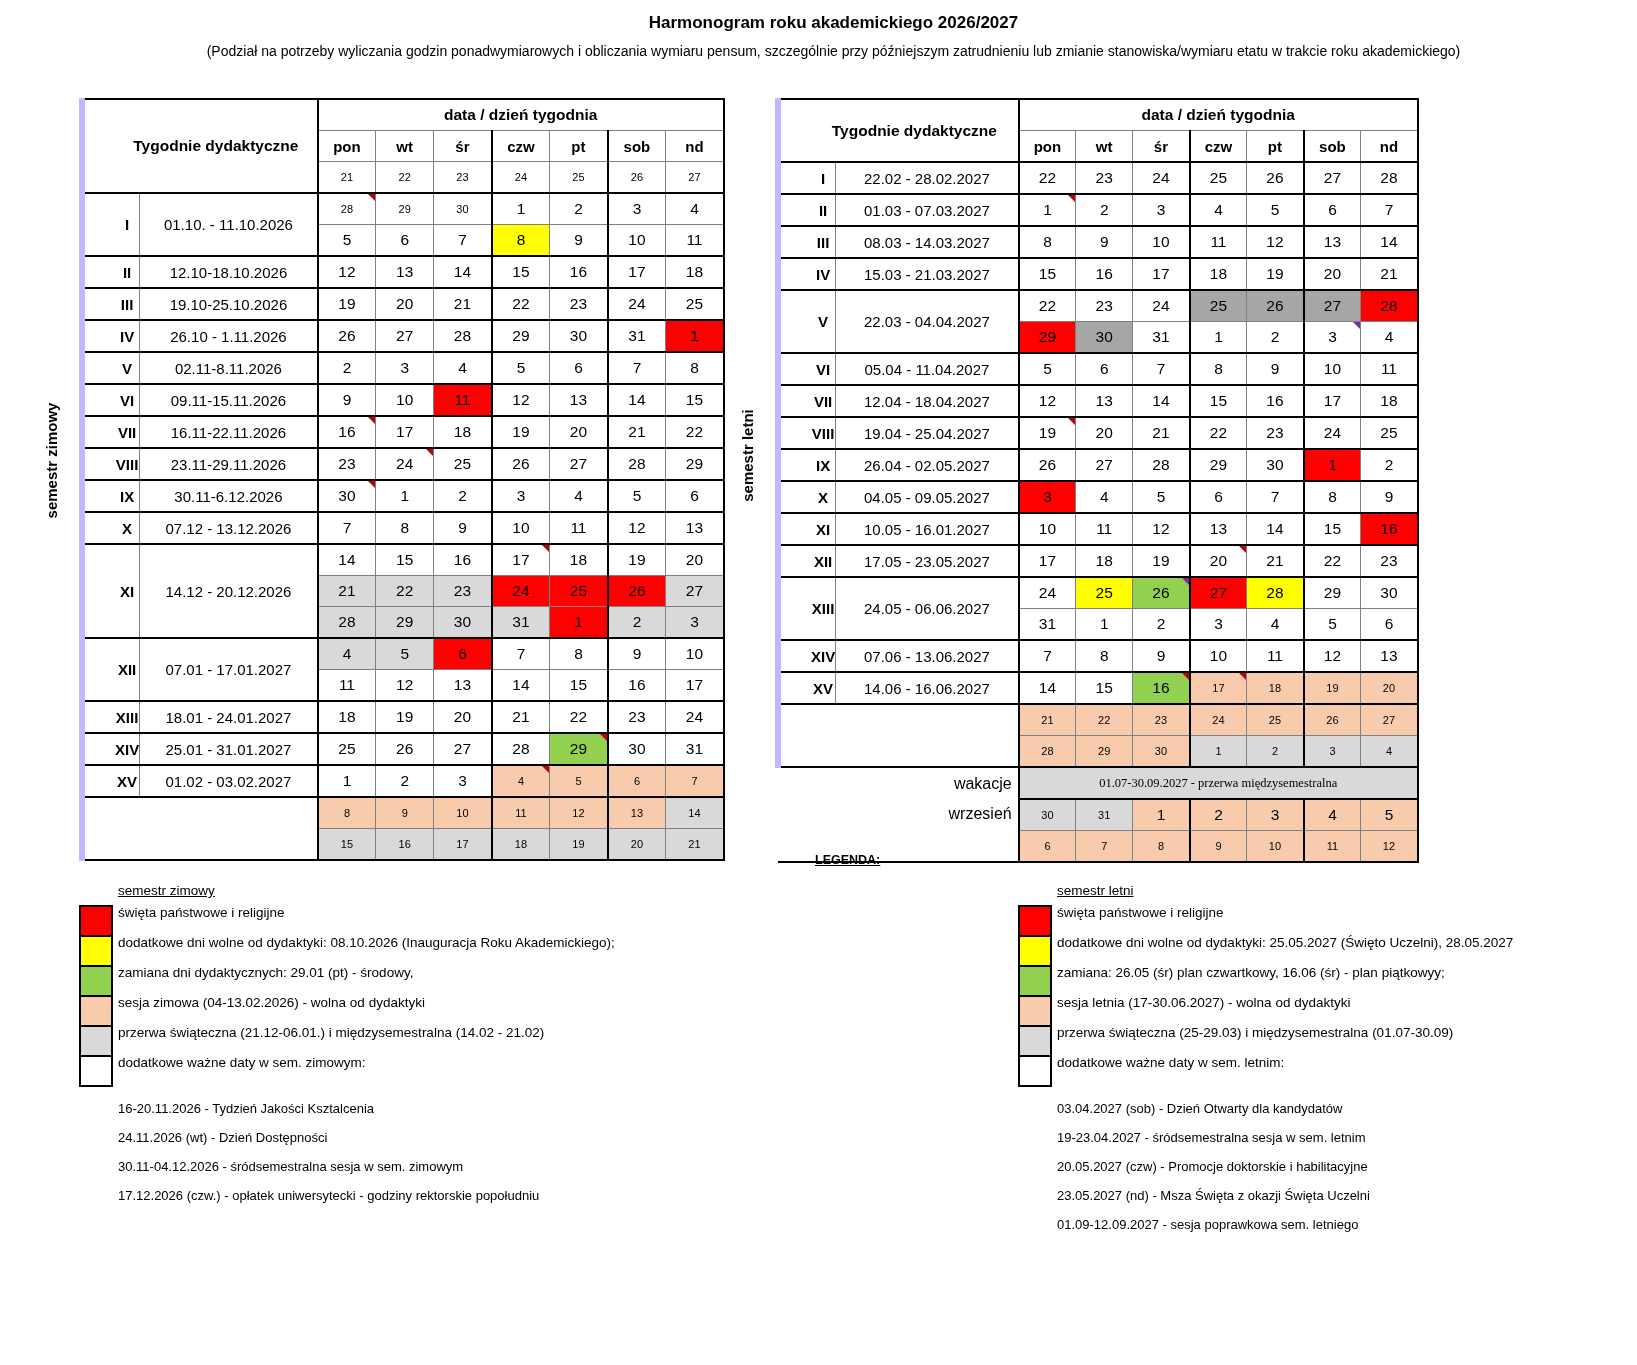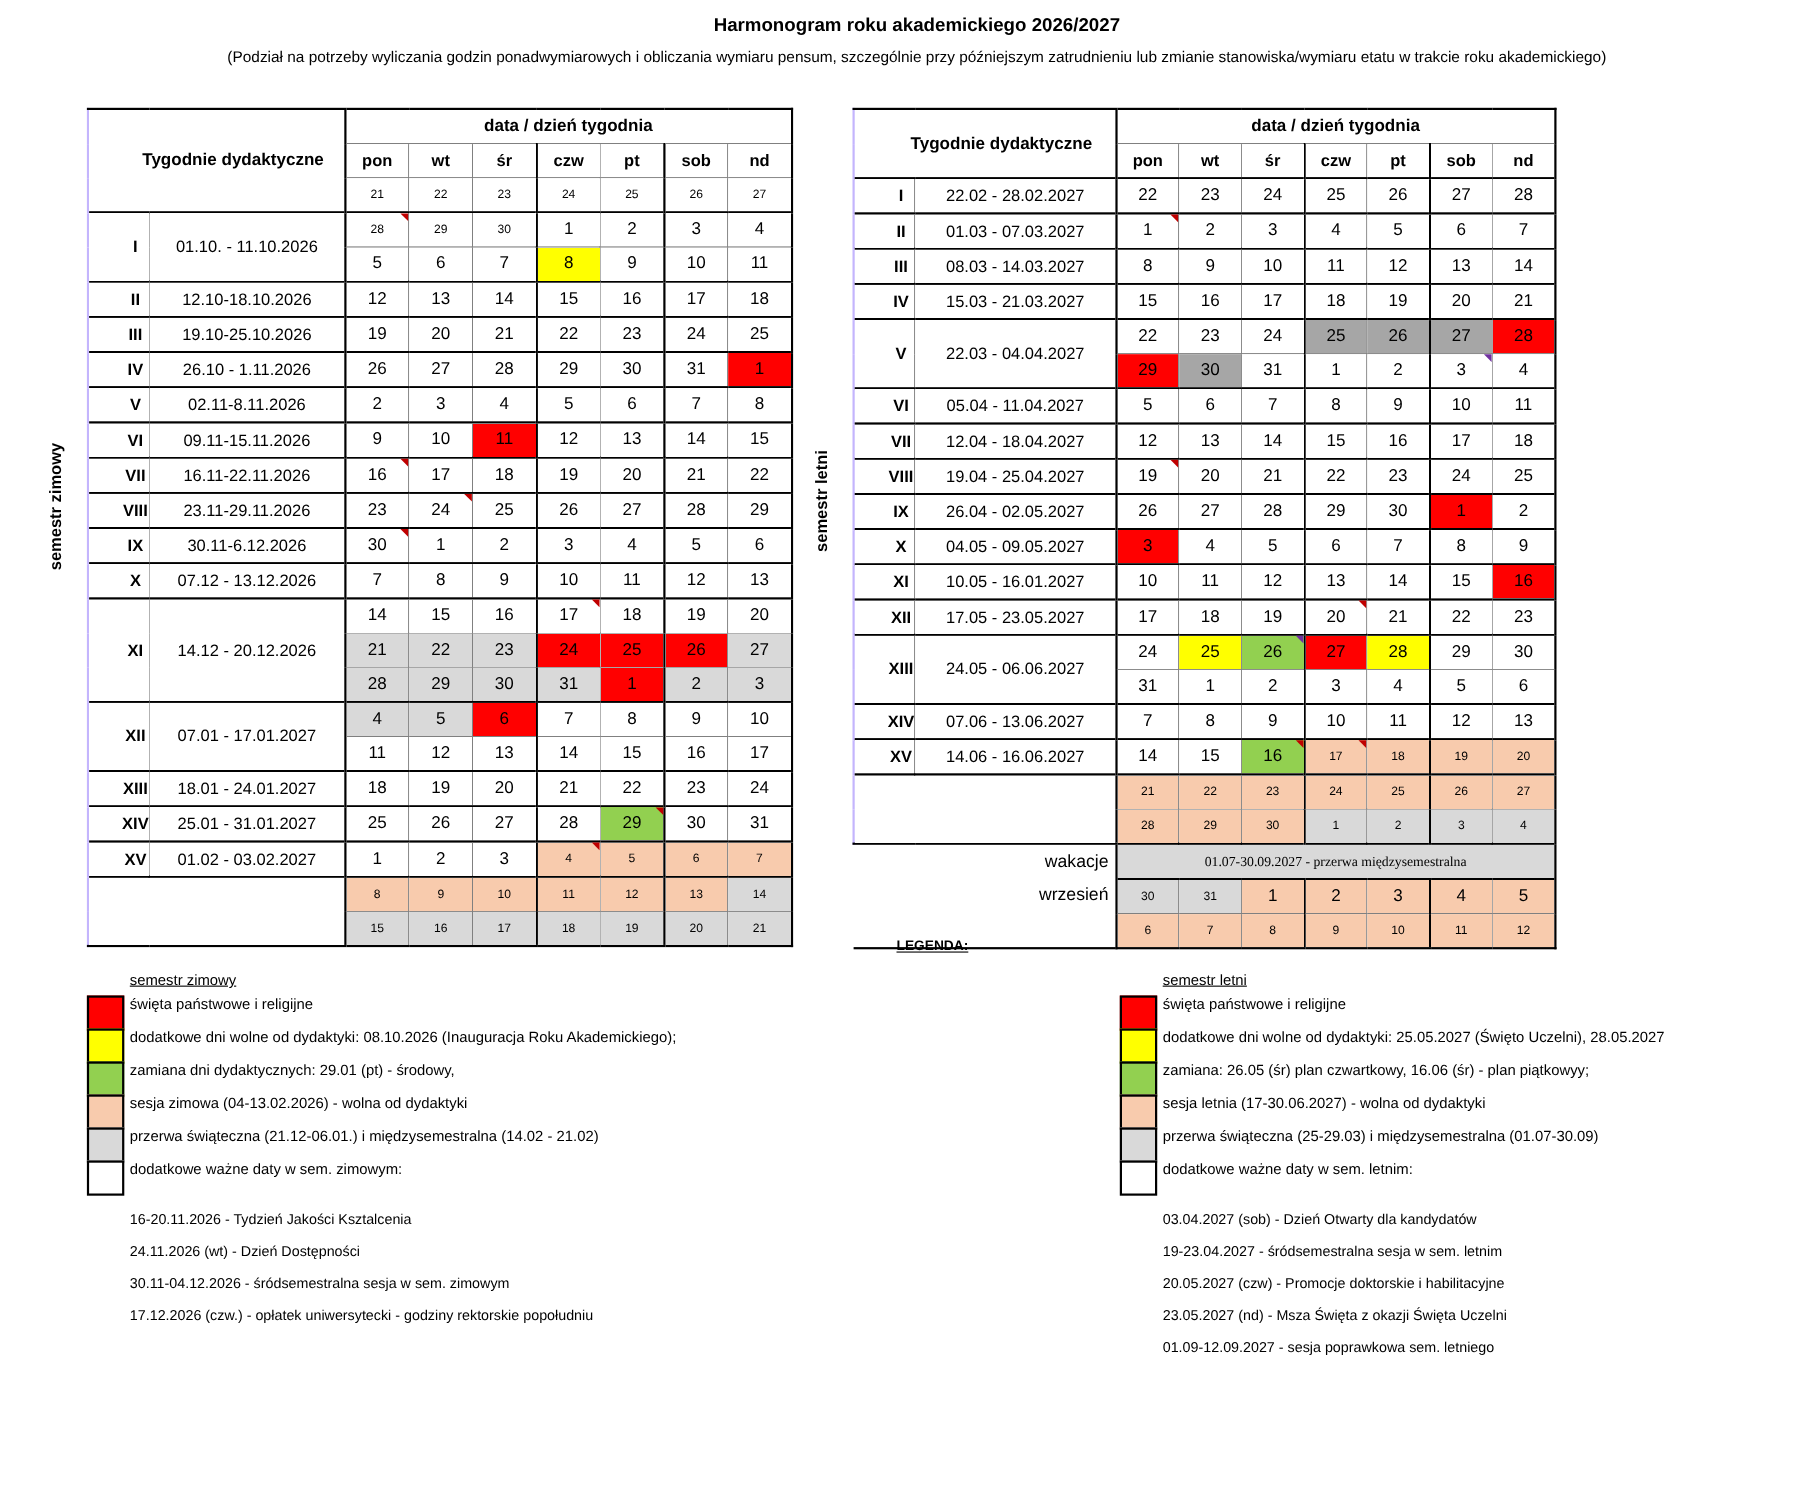--- a/index.html
+++ b/index.html
@@ -19,21 +19,21 @@
                   padding:0;height:30px;font-size:15.5px;font-weight:normal;
                   position:relative;background:#fff;}
   .cal .hdr{font-weight:bold;font-size:15.5px;}
   .cal .dayname{font-weight:bold;font-size:15px;}
   .cal .roman{font-weight:bold;font-size:15px;}
   .cal .range{font-size:15px;}
   .cal .small{font-size:11px;}
   .cal .d0,.cal .d3,.cal .d5{border-left:2px solid #000;}
   .cal .d6{border-right:2px solid #000;}
   .cal .dr{border-right:2px solid #000;}
-  .cal .ol{border-left:2px solid #c4b5fd;padding-left:30px;}
+  .cal .ol{border-left:6px solid #c4b5fd;padding-left:30px;}
   .cal tr.top>th{border-top:2px solid #000;}
   .cal tr.gs>th:not(.outside),.cal tr.gs>td:not(.outside){border-top:2px solid #000;}
   .cal tr.bb>td:not(.outside),.cal tr.bb>th:not(.outside){border-bottom:2px solid #000;}
   .cal .bb{border-bottom:2px solid #000;}
   .cal .outside{border:none;background:#fff;text-align:right;padding-right:6px;font-size:16px;}
   .cal .vtop{vertical-align:top;line-height:30px;}
   .cal .banner{font-size:12.5px;font-family:Liberation Serif, serif;}
   .marker{position:absolute;top:0;right:0;width:0;height:0;
           border-left:7px solid transparent;border-top:7px solid #C00000;}
   .legenda{position:absolute;left:800px;top:853px;font-weight:bold;font-size:12.5px;

